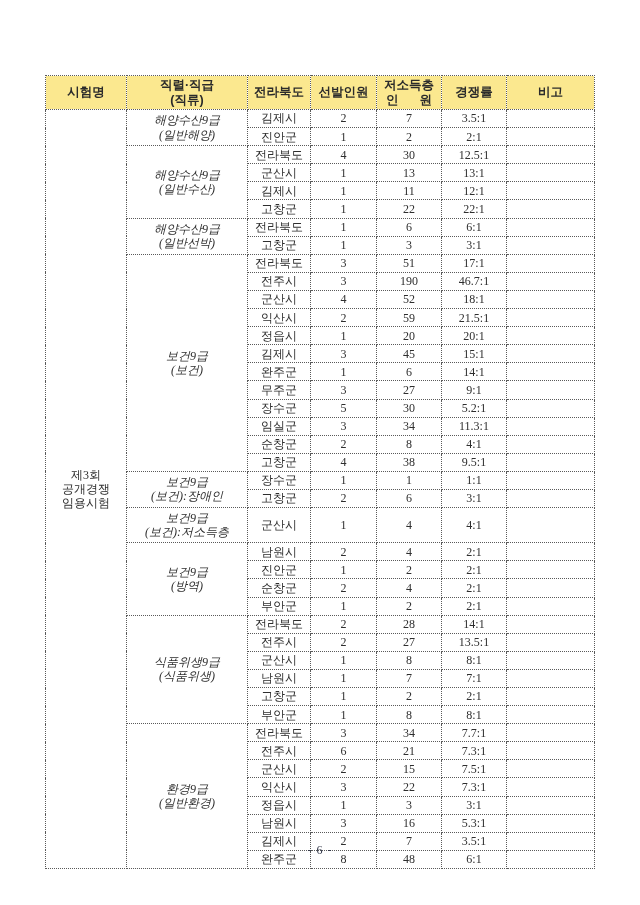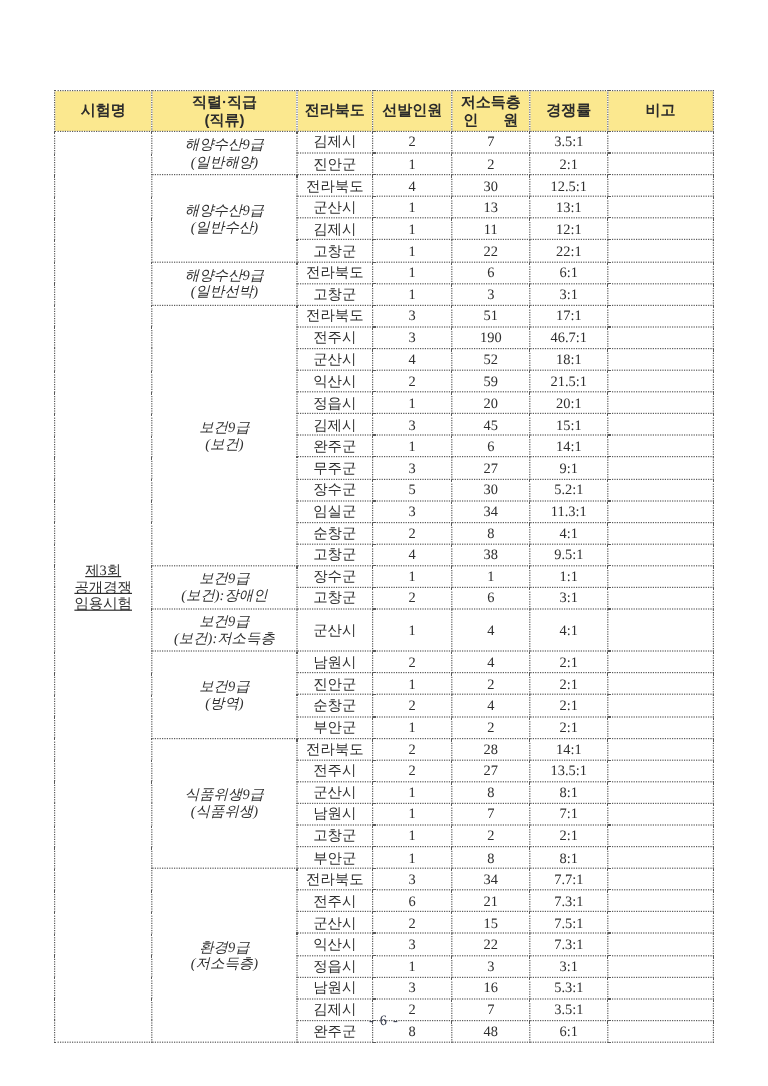--- a/index.html
+++ b/index.html
@@ -46,21 +46,20 @@
     text-align:center;
     vertical-align:middle;
     white-space:pre-wrap;
     background:#ffffff;
   }
   table.results tbody tr.tall td{height:34.2px;}
   td.exam-cell{
     white-space:pre-line;
     line-height:1.45;
     font-size:12px;
-    text-decoration:underline;
   }
   td.category-cell{
     white-space:pre-line;
     line-height:1.3;
     font-style:italic;
   }
   td.ratio-cell{
     text-align:right;
     padding-right:5px;
   }
@@ -347,21 +346,21 @@
         </tr>
         <tr>
           <td>부안군</td>
           <td>1</td>
           <td>8</td>
           <td class="ratio-cell">8:1</td>
           <td></td>
         </tr>
         <tr>
           <td class="category-cell" rowspan="8">환경9급
-(저소득층)</td>
+(일반환경)</td>
           <td>전라북도</td>
           <td>3</td>
           <td>34</td>
           <td class="ratio-cell">7.7:1</td>
           <td></td>
         </tr>
         <tr>
           <td>전주시</td>
           <td>6</td>
           <td>21</td>

